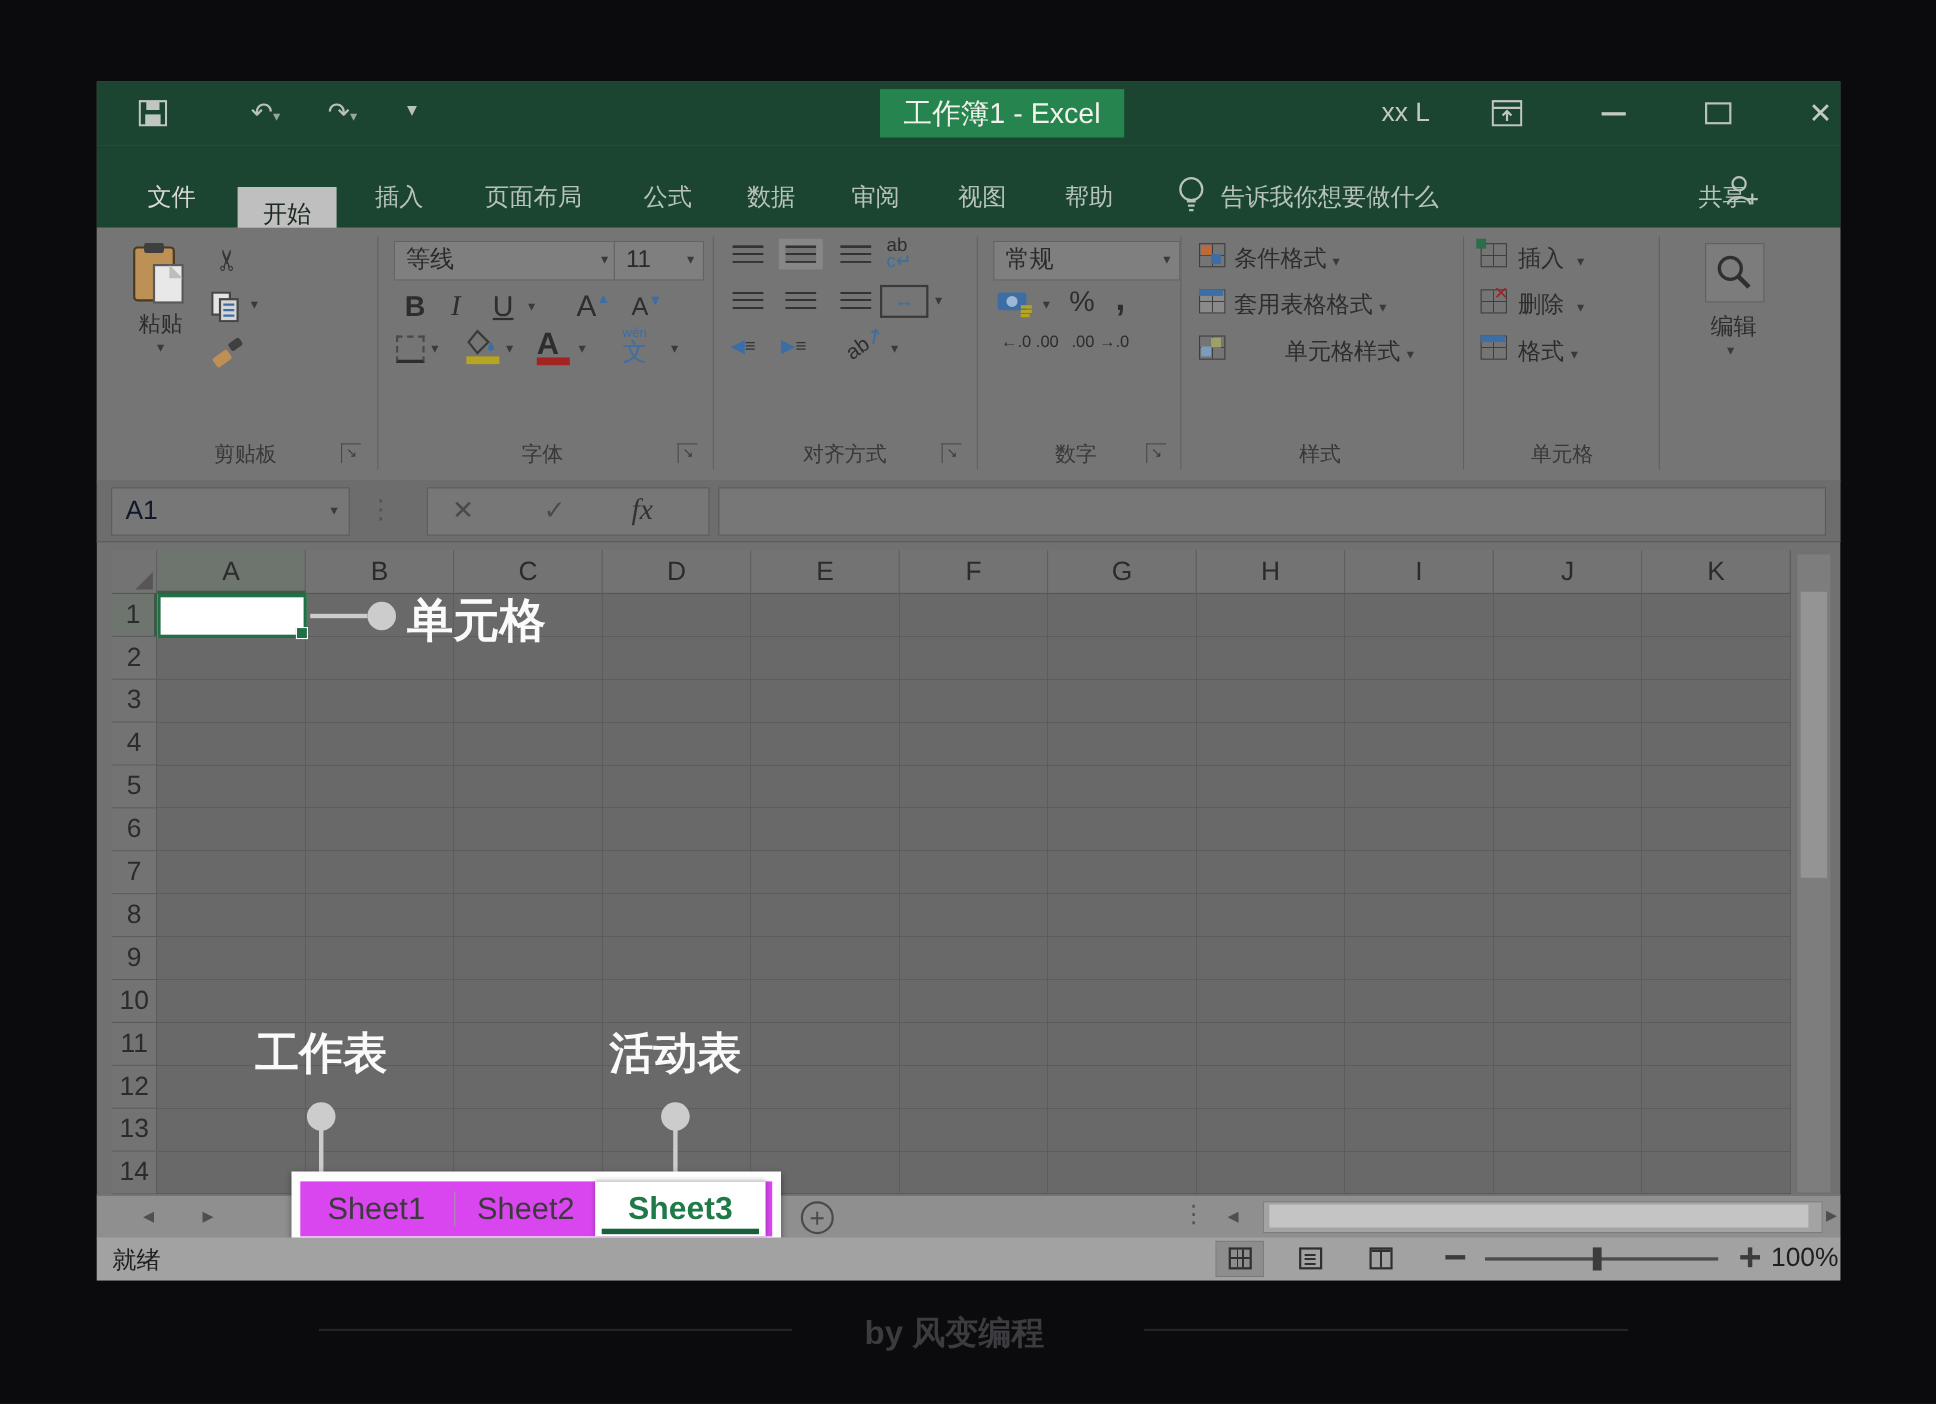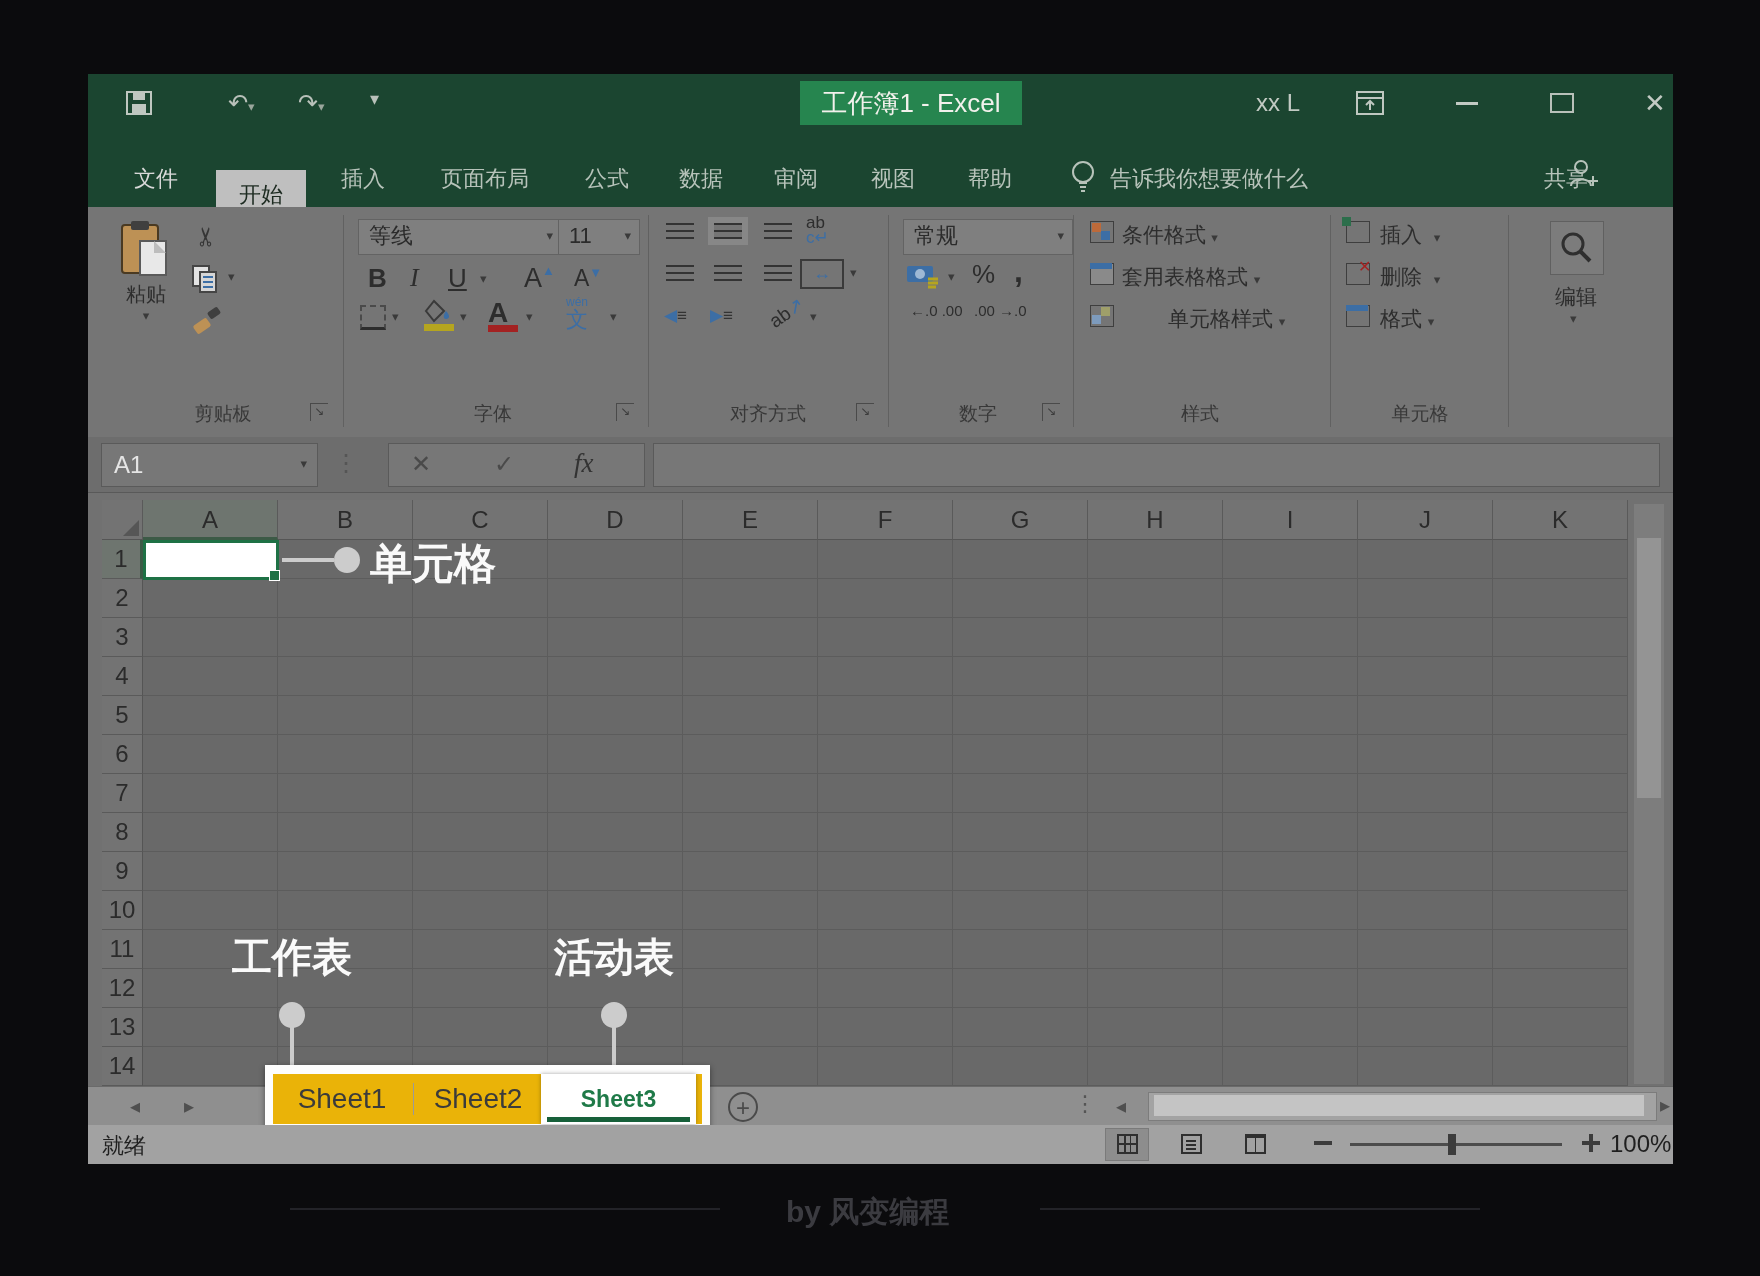--- a/index.html
+++ b/index.html
@@ -72,23 +72,23 @@
   .vico{display:inline-block;margin-top:5px;width:21px;height:20px;border:2px solid #2f2f2f;box-sizing:border-box;}
   .vico.gridic{background-image:linear-gradient(to right,transparent 0 30%,#2f2f2f 30% 40%,transparent 40% 62%,#2f2f2f 62% 72%,transparent 72%),
                linear-gradient(to bottom,transparent 0 42%,#2f2f2f 42% 56%,transparent 56%);}
   .vico.pageic{background-image:linear-gradient(to bottom,transparent 0 25%,#2f2f2f 25% 35%,transparent 35% 50%,#2f2f2f 50% 60%,transparent 60% 75%,#2f2f2f 75% 85%,transparent 85%);background-size:60% 100%;background-position:center;background-repeat:no-repeat;}
   .vico.breakic{background-image:linear-gradient(to right,transparent 0 45%,#2f2f2f 45% 55%,transparent 55%),
                 linear-gradient(to bottom,#2f2f2f 0 12%,transparent 12%);}
   .zoomtrack{top:18px;width:212px;height:3px;background:#4c4c4c;}
   .zoomthumb{top:9px;width:8px;height:21px;background:#3c3c3c;}
   
   .sheetbox{left:177px;top:991px;width:445px;height:66px;background:#fdfdfd;box-shadow:0 2px 6px rgba(0,0,0,.45);}
-  .sheetstrip{position:absolute;left:8px;top:9px;width:429px;height:50px;background:#eab308;}
+  .sheetstrip{position:absolute;left:8px;top:9px;width:429px;height:50px;background:#d946ef;}
   .stab{position:absolute;top:0;height:50px;color:#3b3b3b;font-size:28px;line-height:50px;text-align:center;}
-  .stab.active{background:#ffffff;color:#1f7a48;font-size:23px;font-weight:bold;box-shadow:0 0 4px rgba(0,0,0,.35);}
+  .stab.active{background:#ffffff;color:#1f7a48;font-size:29px;font-weight:bold;box-shadow:0 0 4px rgba(0,0,0,.35);}
   .stab-underline{position:absolute;left:6px;right:6px;bottom:2px;height:5px;background:#17603a;}
   .ssep{position:absolute;top:9px;width:1px;height:32px;background:#9a9a9a;}
   
   .wm-line{top:1208px;height:2px;background:#232328;}
   .wm-text{top:1192px;color:#3b3b40;font-size:30px;font-weight:bold;}
   svg{display:block;}
 </style>
 </head>
 <body>
 
@@ -299,21 +299,21 @@
             <circle cx="14" cy="14" r="10" fill="none" stroke="#2f2f2f" stroke-width="3"></circle>
             <line x1="21" y1="21" x2="31" y2="31" stroke="#2f2f2f" stroke-width="4"></line>
           </svg>
     </div>
     <div class="abs rtext" style="left:1462px;top:76px;width:52px;text-align:center;font-size:21px;">编辑</div>
     <div class="abs dd" style="left:1482px;top:104px;">▾</div>
   </div>
 
   <div class="abs fbar">
     <div class="abs fb-box" style="left:13px;top:6px;width:215px;height:42px;">
-      <span style="position:absolute;left:12px;top:7px;font-size:24px;color:#e5e5e5;">A1</span>
+      <span style="position:absolute;left:12px;top:7px;font-size:24px;color:#0f172a;">A1</span>
       <span class="dd" style="position:absolute;right:10px;top:12px;">▾</span>
     </div>
     <div class="abs" style="left:246px;top:12px;color:#555;font-size:24px;">⋮</div>
     <div class="abs fb-box" style="left:300px;top:6px;width:255px;height:42px;">
       <span style="position:absolute;left:22px;top:6px;font-size:24px;color:#4a4a4a;">✕</span>
       <span style="position:absolute;left:105px;top:6px;font-size:24px;color:#4a4a4a;">✓</span>
       <span style="position:absolute;left:185px;top:4px;font-size:27px;color:#333;font-style:italic;font-family:'Liberation Serif','DejaVu Serif',serif;">fx</span>
     </div>
     <div class="abs fb-box" style="left:565px;top:6px;width:1005px;height:42px;"></div>
   </div>

